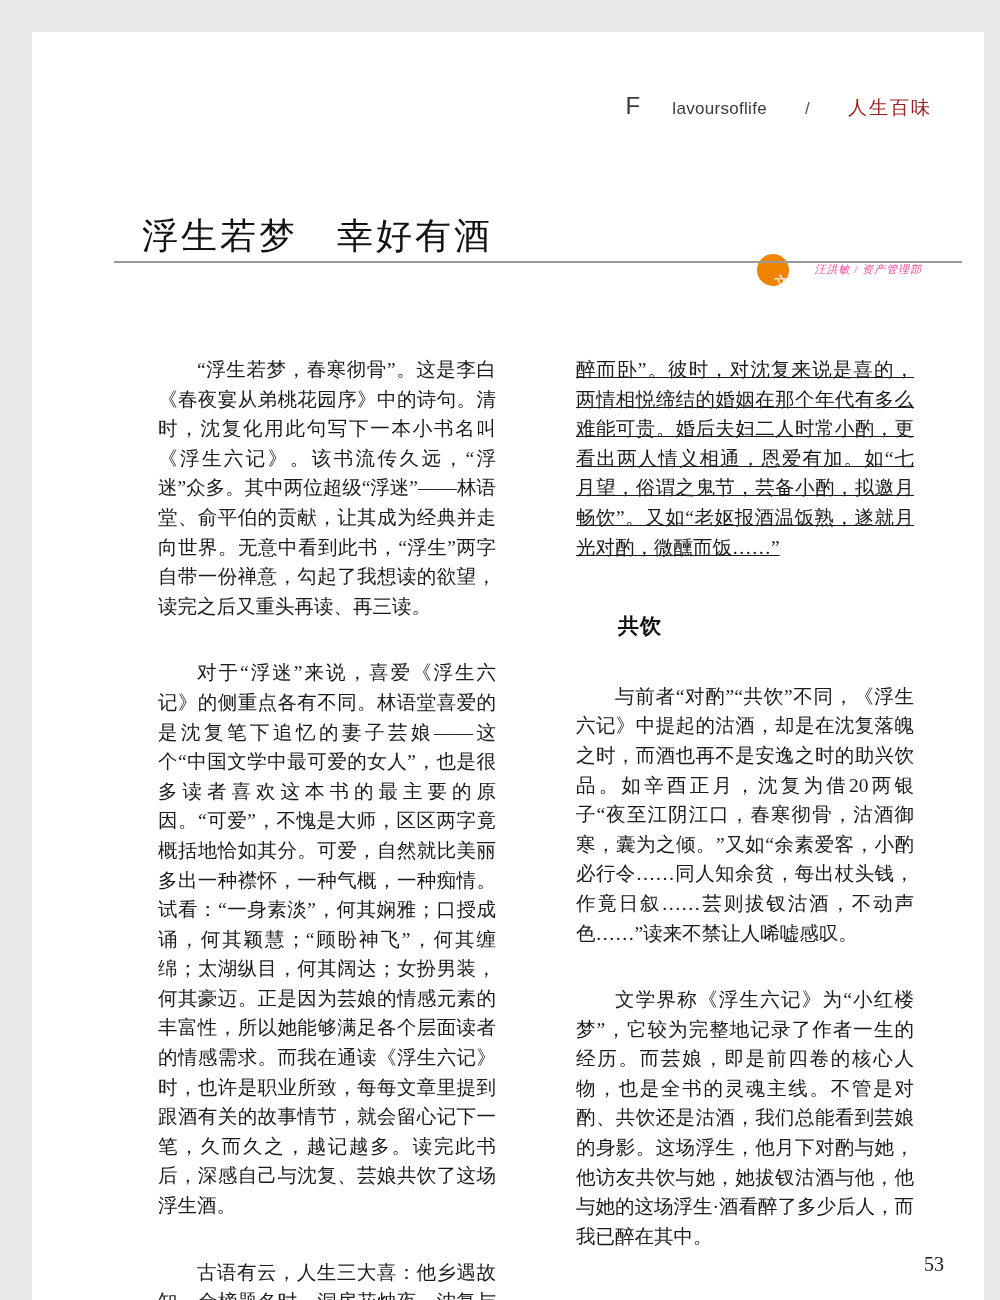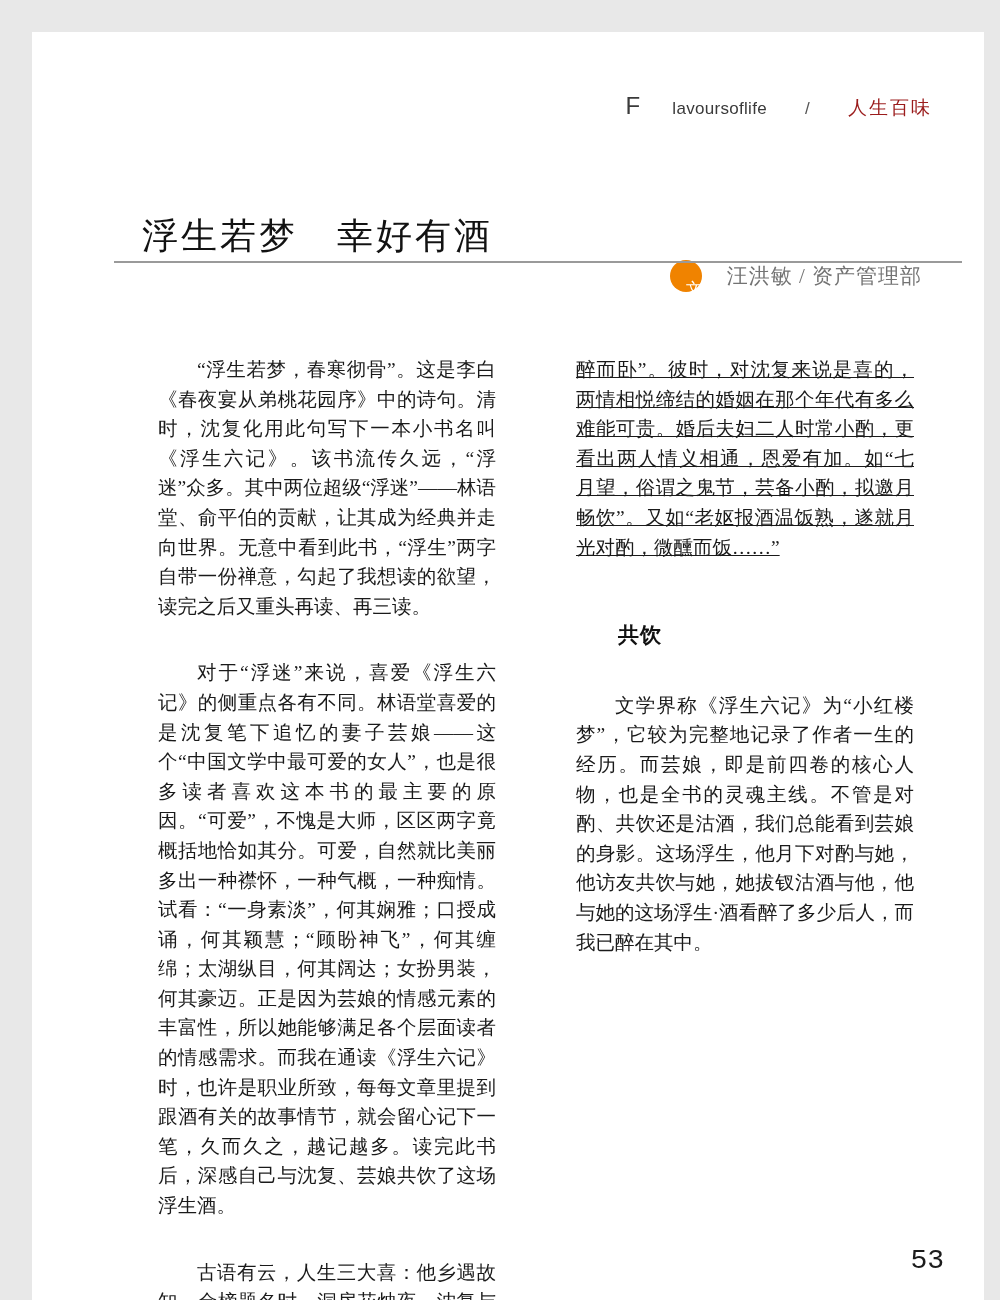--- a/index.html
+++ b/index.html
@@ -62,23 +62,24 @@
     height: 26px;
     border-radius: 50%;
     background: #f08300;
     color: #ffffff;
     font-size: 16px;
     line-height: 26px;
     text-align: center;
     font-family: "Liberation Serif", "DejaVu Serif", serif;
   }
   .byline-text {
-    font-size: 21px;
+    font-size: 11px;
+    font-style: italic;
     letter-spacing: 1px;
-    color: #737373;
+    color: #ec4899;
   }
 
   .title-rule {
     position: absolute;
     left: 82px;
     top: 229px;
     width: 848px;
     height: 0;
     border-top: 2px solid #9a9a9a;
   }
@@ -98,32 +99,32 @@
   .column-right { left: 512px; }
 
   .body-para { text-indent: 2em; margin-bottom: 5px; }
   .body-para.no-indent { text-indent: 0; text-decoration: underline; }
 
   .section-heading {
     font-family: "Liberation Sans", "DejaVu Sans", sans-serif;
     font-size: 21px;
     font-weight: bold;
     color: #111111;
-    margin: 26px 0 9px 2em;
+    margin: 17px 0 9px 2em;
     letter-spacing: 1px;
   }
 
   
   .page-number {
     position: absolute;
     right: 72px;
     bottom: 40px;
-    font-size: 28px;
+    font-size: 20px;
     color: #1c1c1c;
-    font-family: Liberation Mono, monospace;
+    font-family: Liberation Serif, serif;
   }
 </style>
 </head>
 <body>
 
 <div class="page">
 
   <div class="running-header">
     <span class="brand-initial">F</span><span>lavoursoflife</span><span class="sep">/</span><span class="section-cn">人生百味</span>
   </div>
@@ -138,18 +139,19 @@
   <div class="title-rule"></div>
 
   <div class="column column-left" id="col-left">
       <p class="body-para">“浮生若梦，春寒彻骨”。这是李白《春夜宴从弟桃花园序》中的诗句。清时，沈复化用此句写下一本小书名叫《浮生六记》。该书流传久远，“浮迷”众多。其中两位超级“浮迷”——林语堂、俞平伯的贡献，让其成为经典并走向世界。无意中看到此书，“浮生”两字自带一份禅意，勾起了我想读的欲望，读完之后又重头再读、再三读。</p>
       <p class="body-para">对于“浮迷”来说，喜爱《浮生六记》的侧重点各有不同。林语堂喜爱的是沈复笔下追忆的妻子芸娘——这个“中国文学中最可爱的女人”，也是很多读者喜欢这本书的最主要的原因。“可爱”，不愧是大师，区区两字竟概括地恰如其分。可爱，自然就比美丽多出一种襟怀，一种气概，一种痴情。试看：“一身素淡”，何其娴雅；口授成诵，何其颖慧；“顾盼神飞”，何其缠绵；太湖纵目，何其阔达；女扮男装，何其豪迈。正是因为芸娘的情感元素的丰富性，所以她能够满足各个层面读者的情感需求。而我在通读《浮生六记》时，也许是职业所致，每每文章里提到跟酒有关的故事情节，就会留心记下一笔，久而久之，越记越多。读完此书后，深感自己与沈复、芸娘共饮了这场浮生酒。</p>
       <p class="body-para">古语有云，人生三大喜：他乡遇故知，金榜题名时，洞房花烛夜。沈复与芸娘的洞房花烛夜便写在《浮生六记》第一卷闺房记乐。即以提到洞房花烛夜，便少不了酒的身影。书中写到：“芸出堂陪宴，余在洞房与伴娘对酌，拇战辄北，大</p>
     </div>
   <div class="column column-right" id="col-right">
       <p class="body-para no-indent">醉而卧”。彼时，对沈复来说是喜的，两情相悦缔结的婚姻在那个年代有多么难能可贵。婚后夫妇二人时常小酌，更看出两人情义相通，恩爱有加。如“七月望，俗谓之鬼节，芸备小酌，拟邀月畅饮”。又如“老妪报酒温饭熟，遂就月光对酌，微醺而饭……”</p>
       <h3 class="section-heading">共饮</h3>
+      <p class="body-para">与前者“对酌”“共饮”不同，《浮生六记》中提起的沽酒，却是在沈复落魄之时，而酒也再不是安逸之时的助兴饮品。如辛酉正月，沈复为借20两银子“夜至江阴江口，春寒彻骨，沽酒御寒，囊为之倾。”又如“余素爱客，小酌必行令……同人知余贫，每出杖头钱，作竟日叙……芸则拔钗沽酒，不动声色……”读来不禁让人唏嘘感叹。</p>
       <p class="body-para">文学界称《浮生六记》为“小红楼梦”，它较为完整地记录了作者一生的经历。而芸娘，即是前四卷的核心人物，也是全书的灵魂主线。不管是对酌、共饮还是沽酒，我们总能看到芸娘的身影。这场浮生，他月下对酌与她，他访友共饮与她，她拔钗沽酒与他，他与她的这场浮生·酒看醉了多少后人，而我已醉在其中。</p>
     </div>
 
   <div class="page-number">53</div>
 
 </div>
 
 </body></html>

